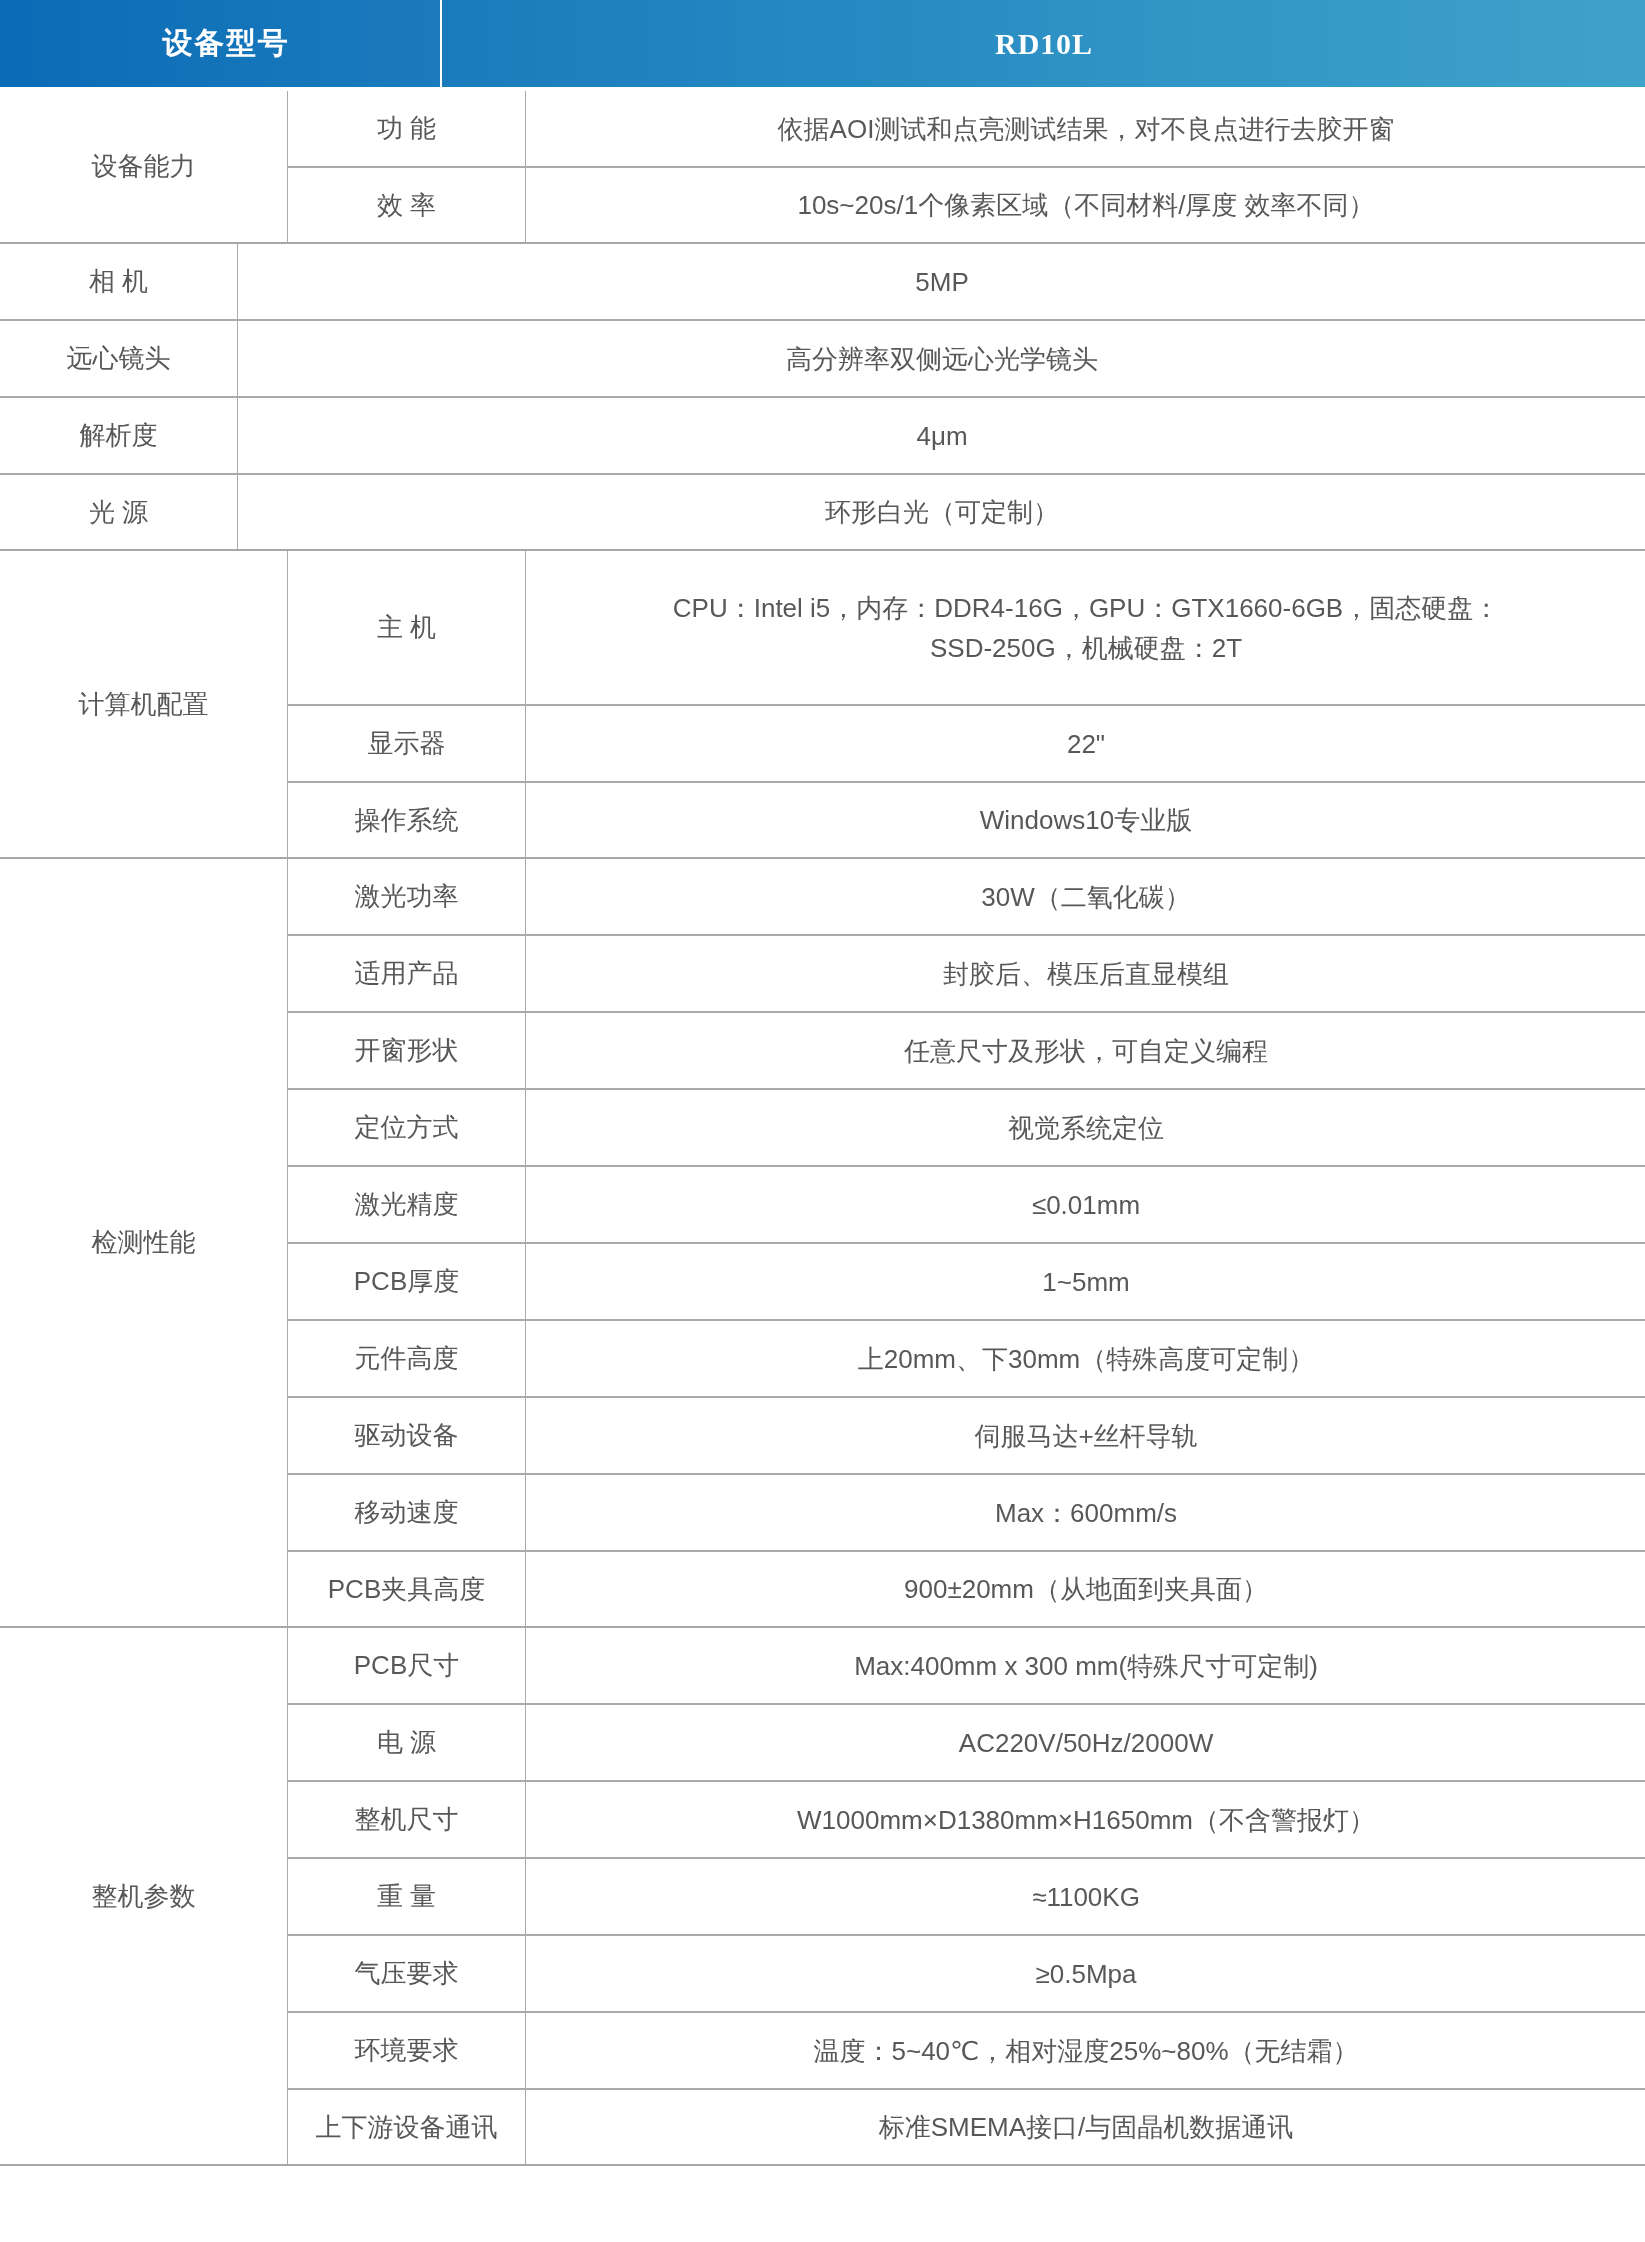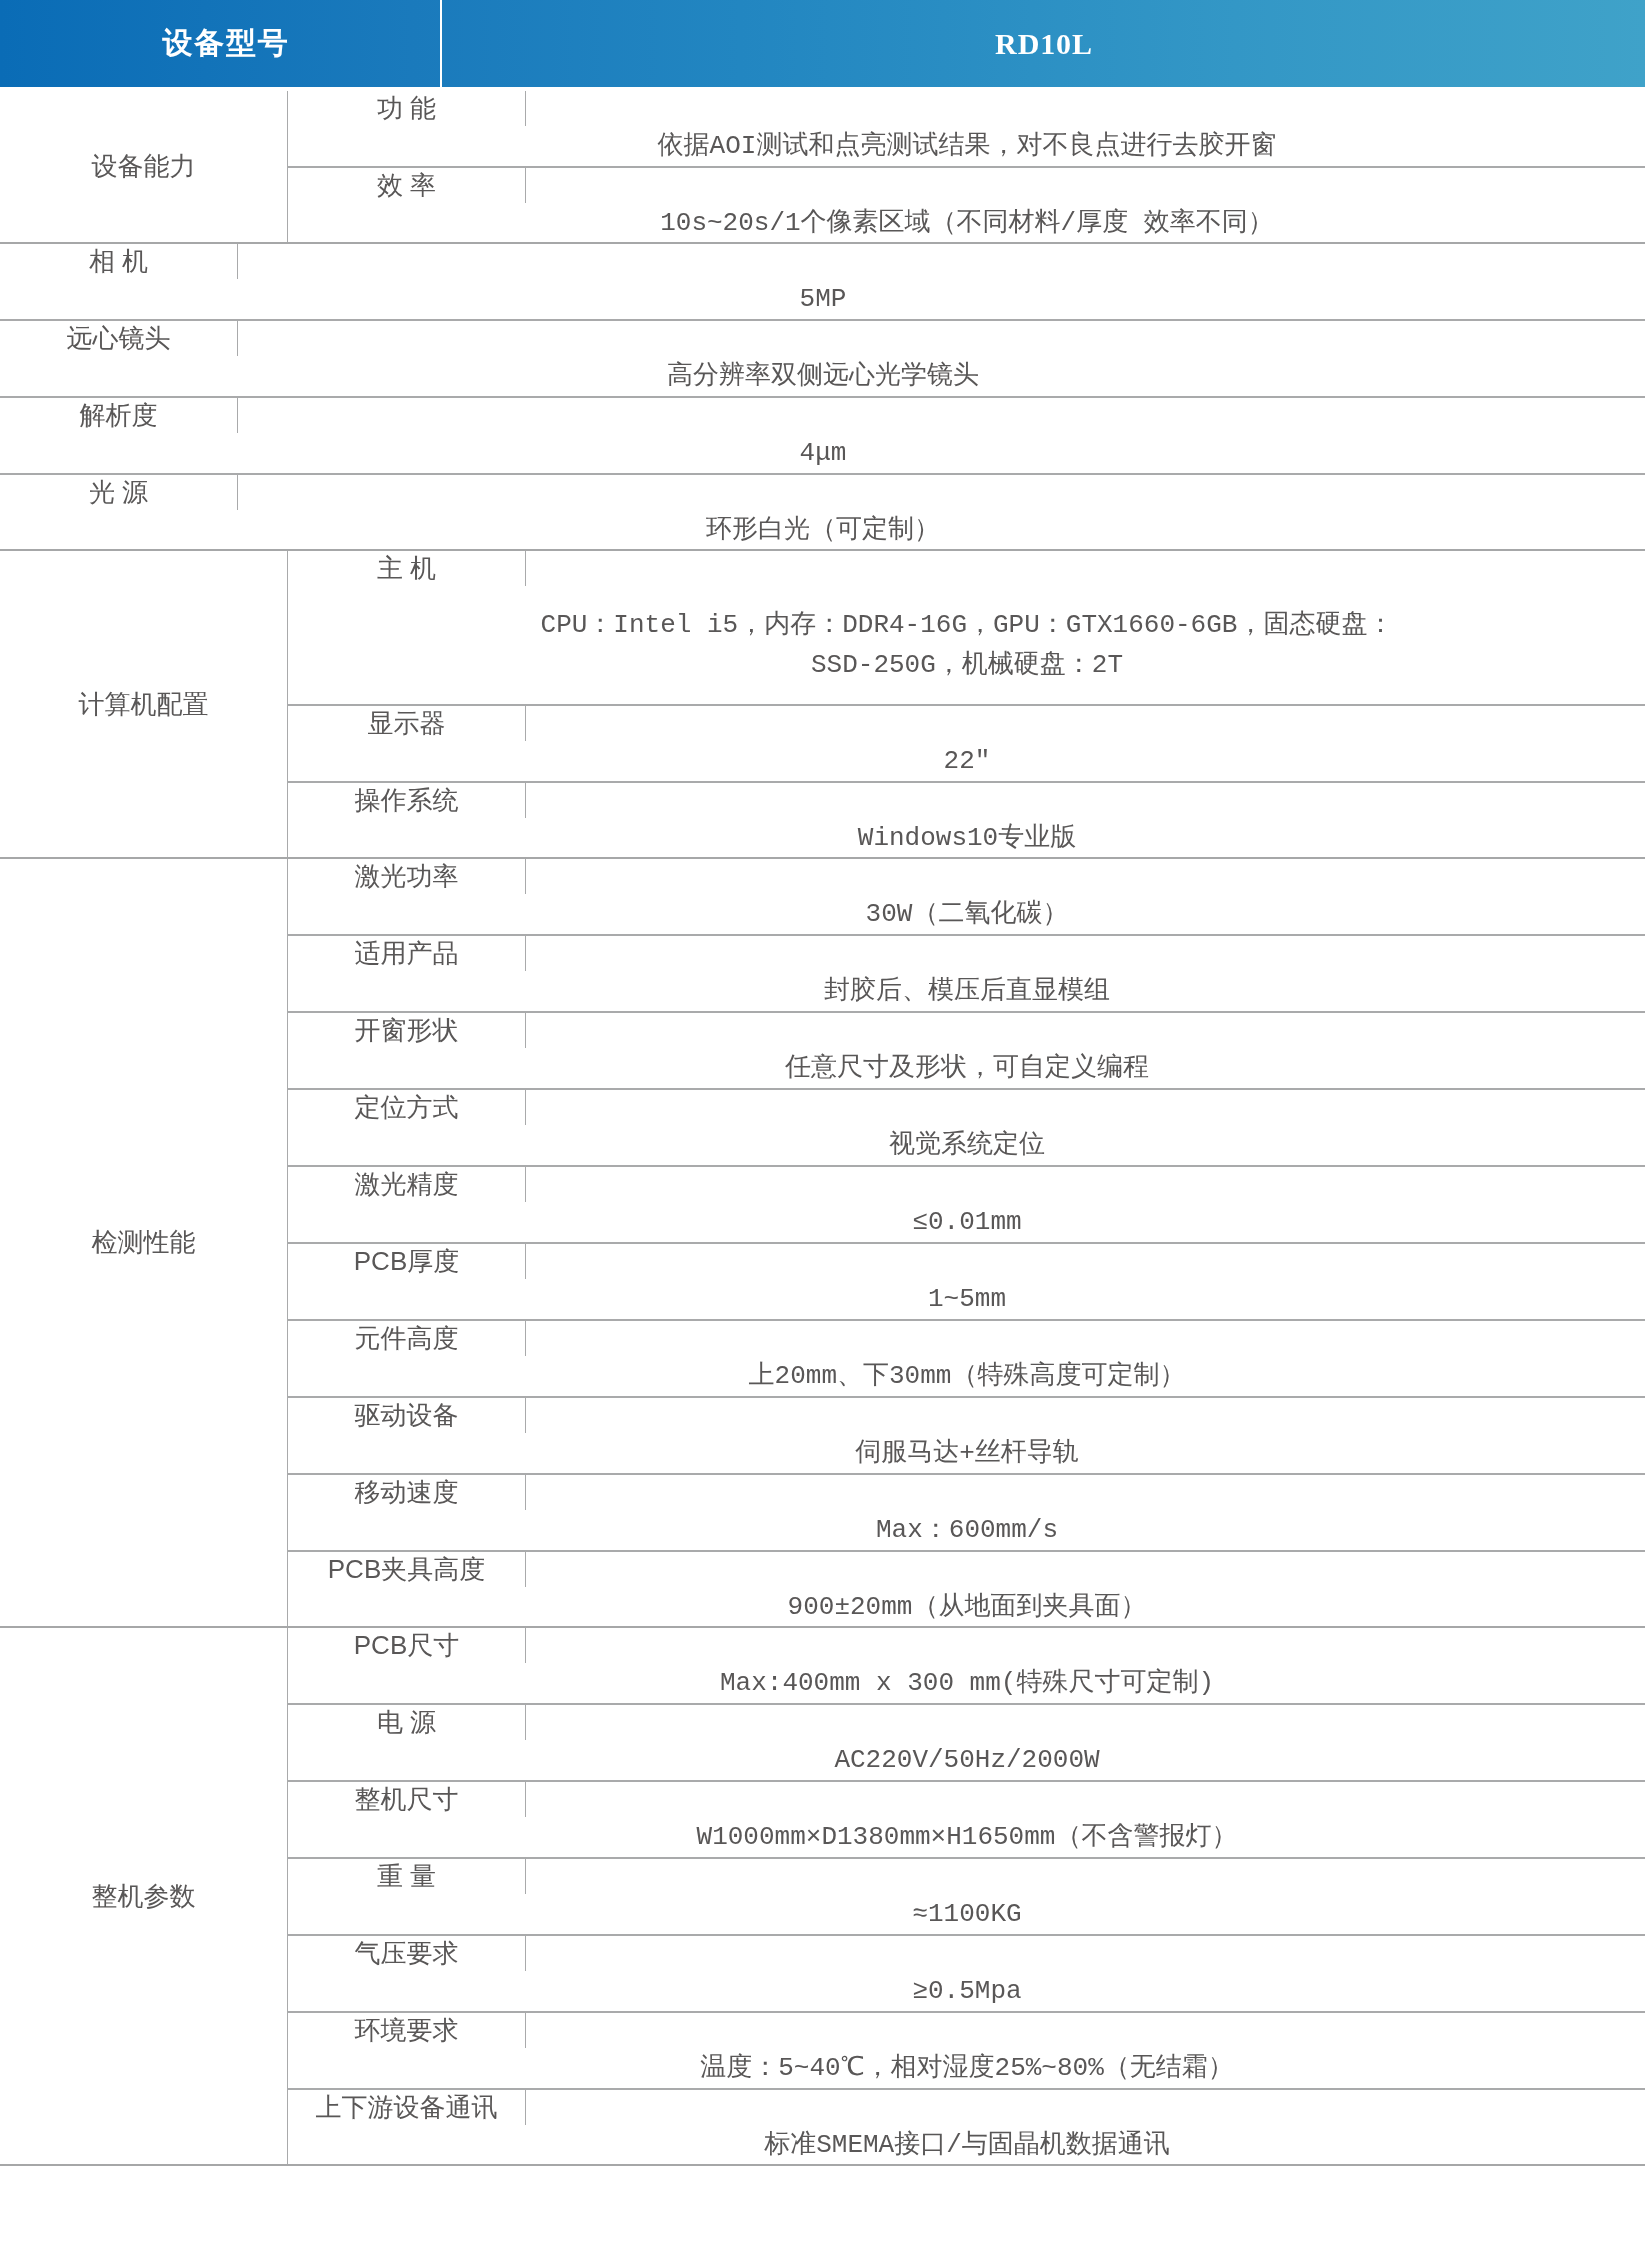--- a/index.html
+++ b/index.html
@@ -48,41 +48,39 @@
     display:flex;align-items:center;justify-content:center;
     font-size:26px;
     text-align:center;
   }
   .rows{flex:1;display:flex;flex-direction:column;}
   .row{
     display:flex;
     height:77px;
     box-sizing:border-box;
     border-bottom:2.6px solid #a9aaab;
-    flex-direction:column;
   }
   .row:last-child{border-bottom:none;height:74px;}
   .row.tall{height:155px;}
   .cell-label{
     width:238px;
     box-sizing:border-box;
     border-right:1.7px solid #a9aaab;
     display:flex;align-items:center;justify-content:center;
     font-size:26px;
     text-align:center;
   }
   .cell-value{
     flex:1;
     display:flex;flex-direction:column;align-items:center;justify-content:center;
     font-size:26px;
     line-height:1.55;
     text-align:center;
     padding:0 35px;
     box-sizing:border-box;
-    font-family:Liberation Mono, monospace;
   }
 </style>
 </head>
 <body>
 
 <div class="spec-table">
 
   <div class="header">
     <div class="h-left">设备型号</div>
     <div class="h-right">RD10L</div>

